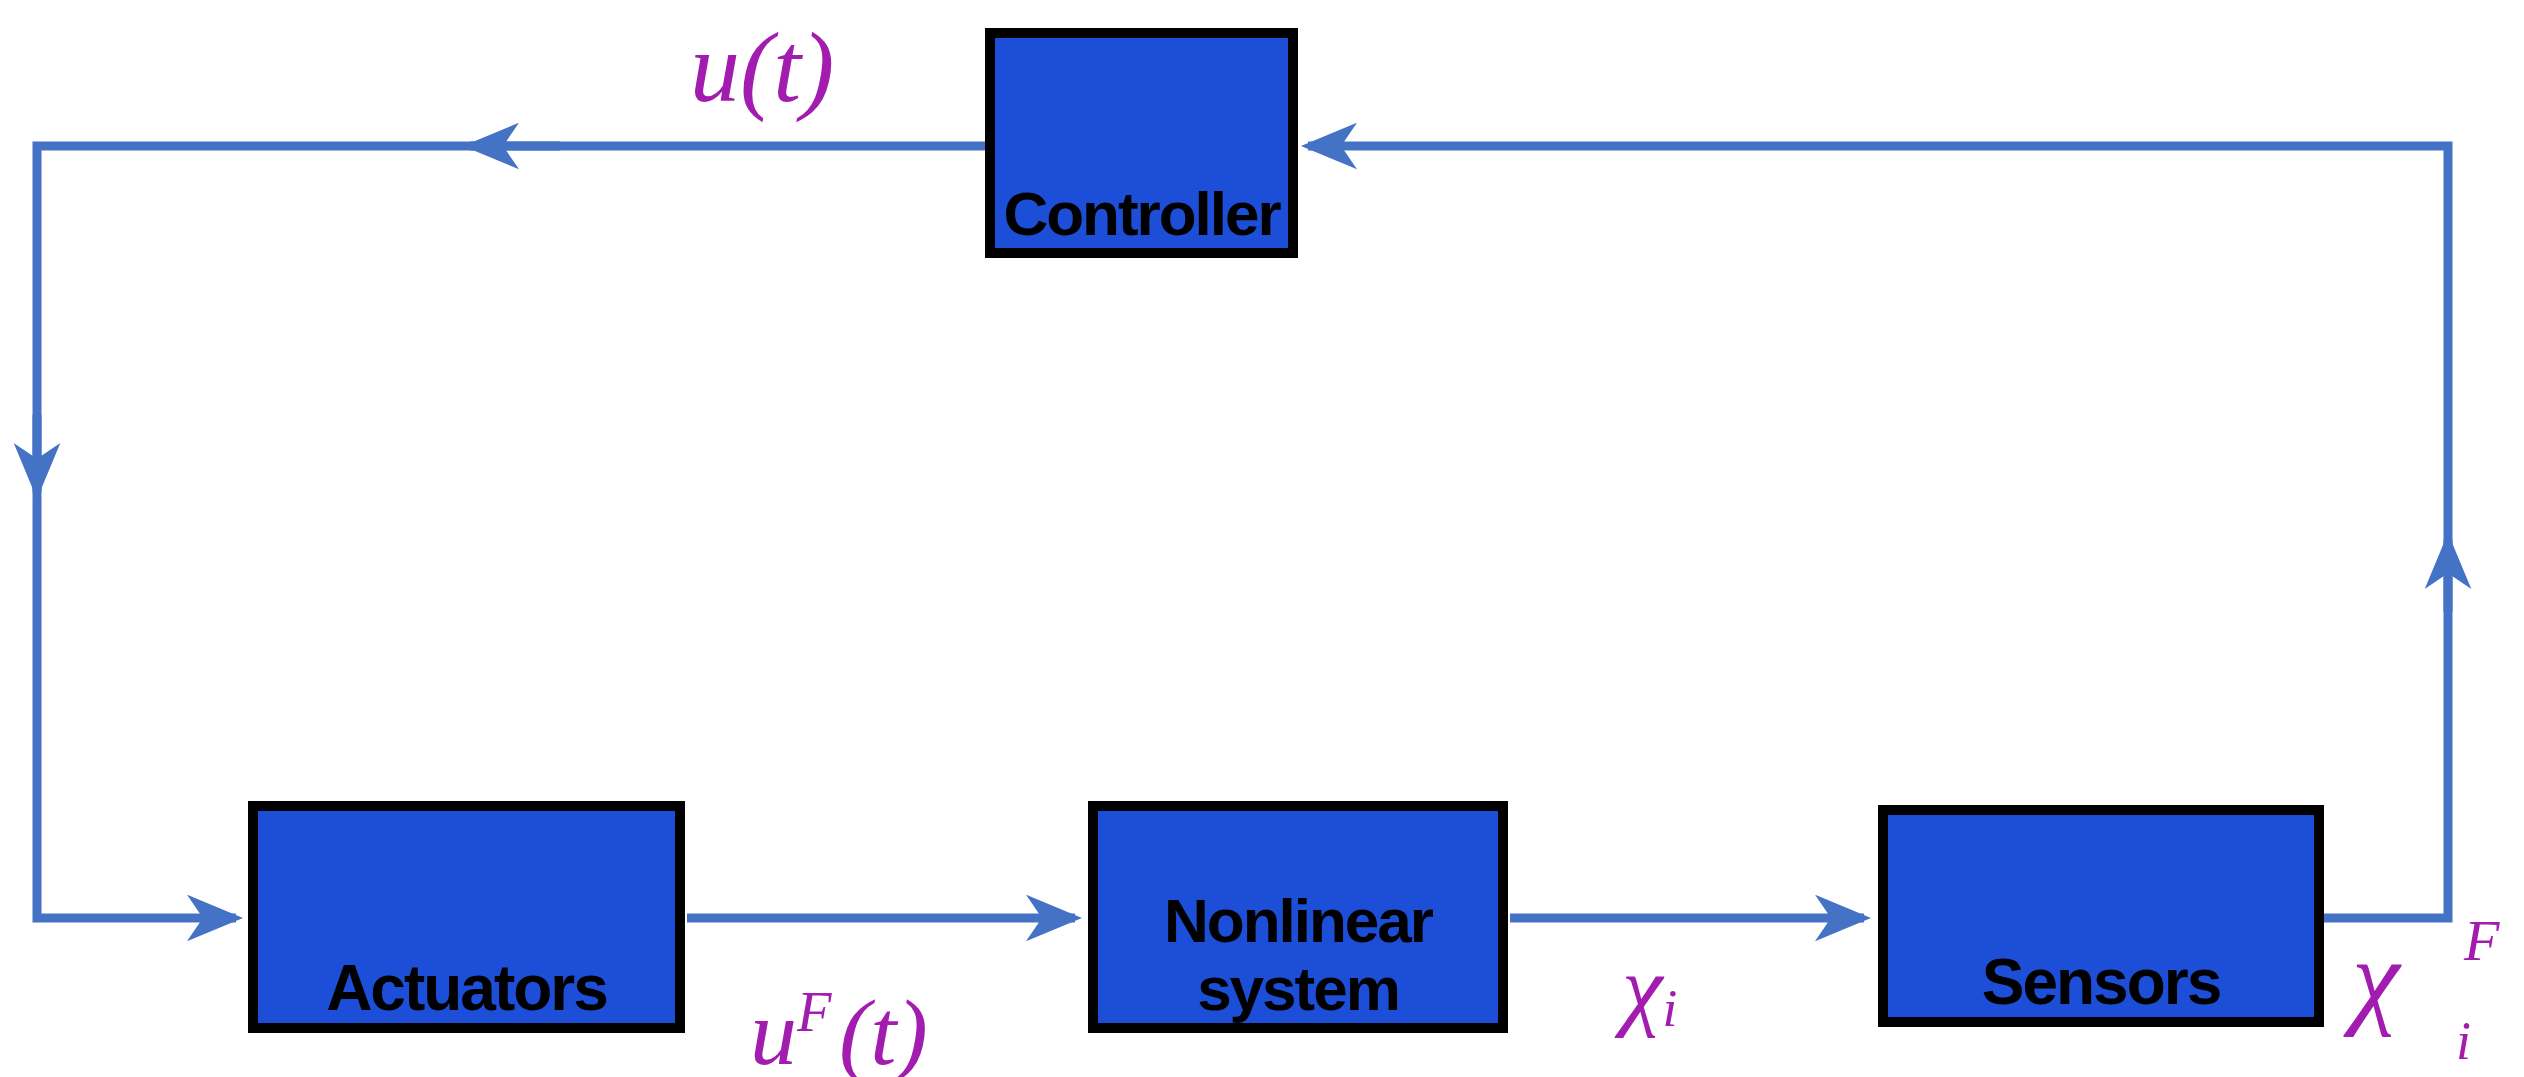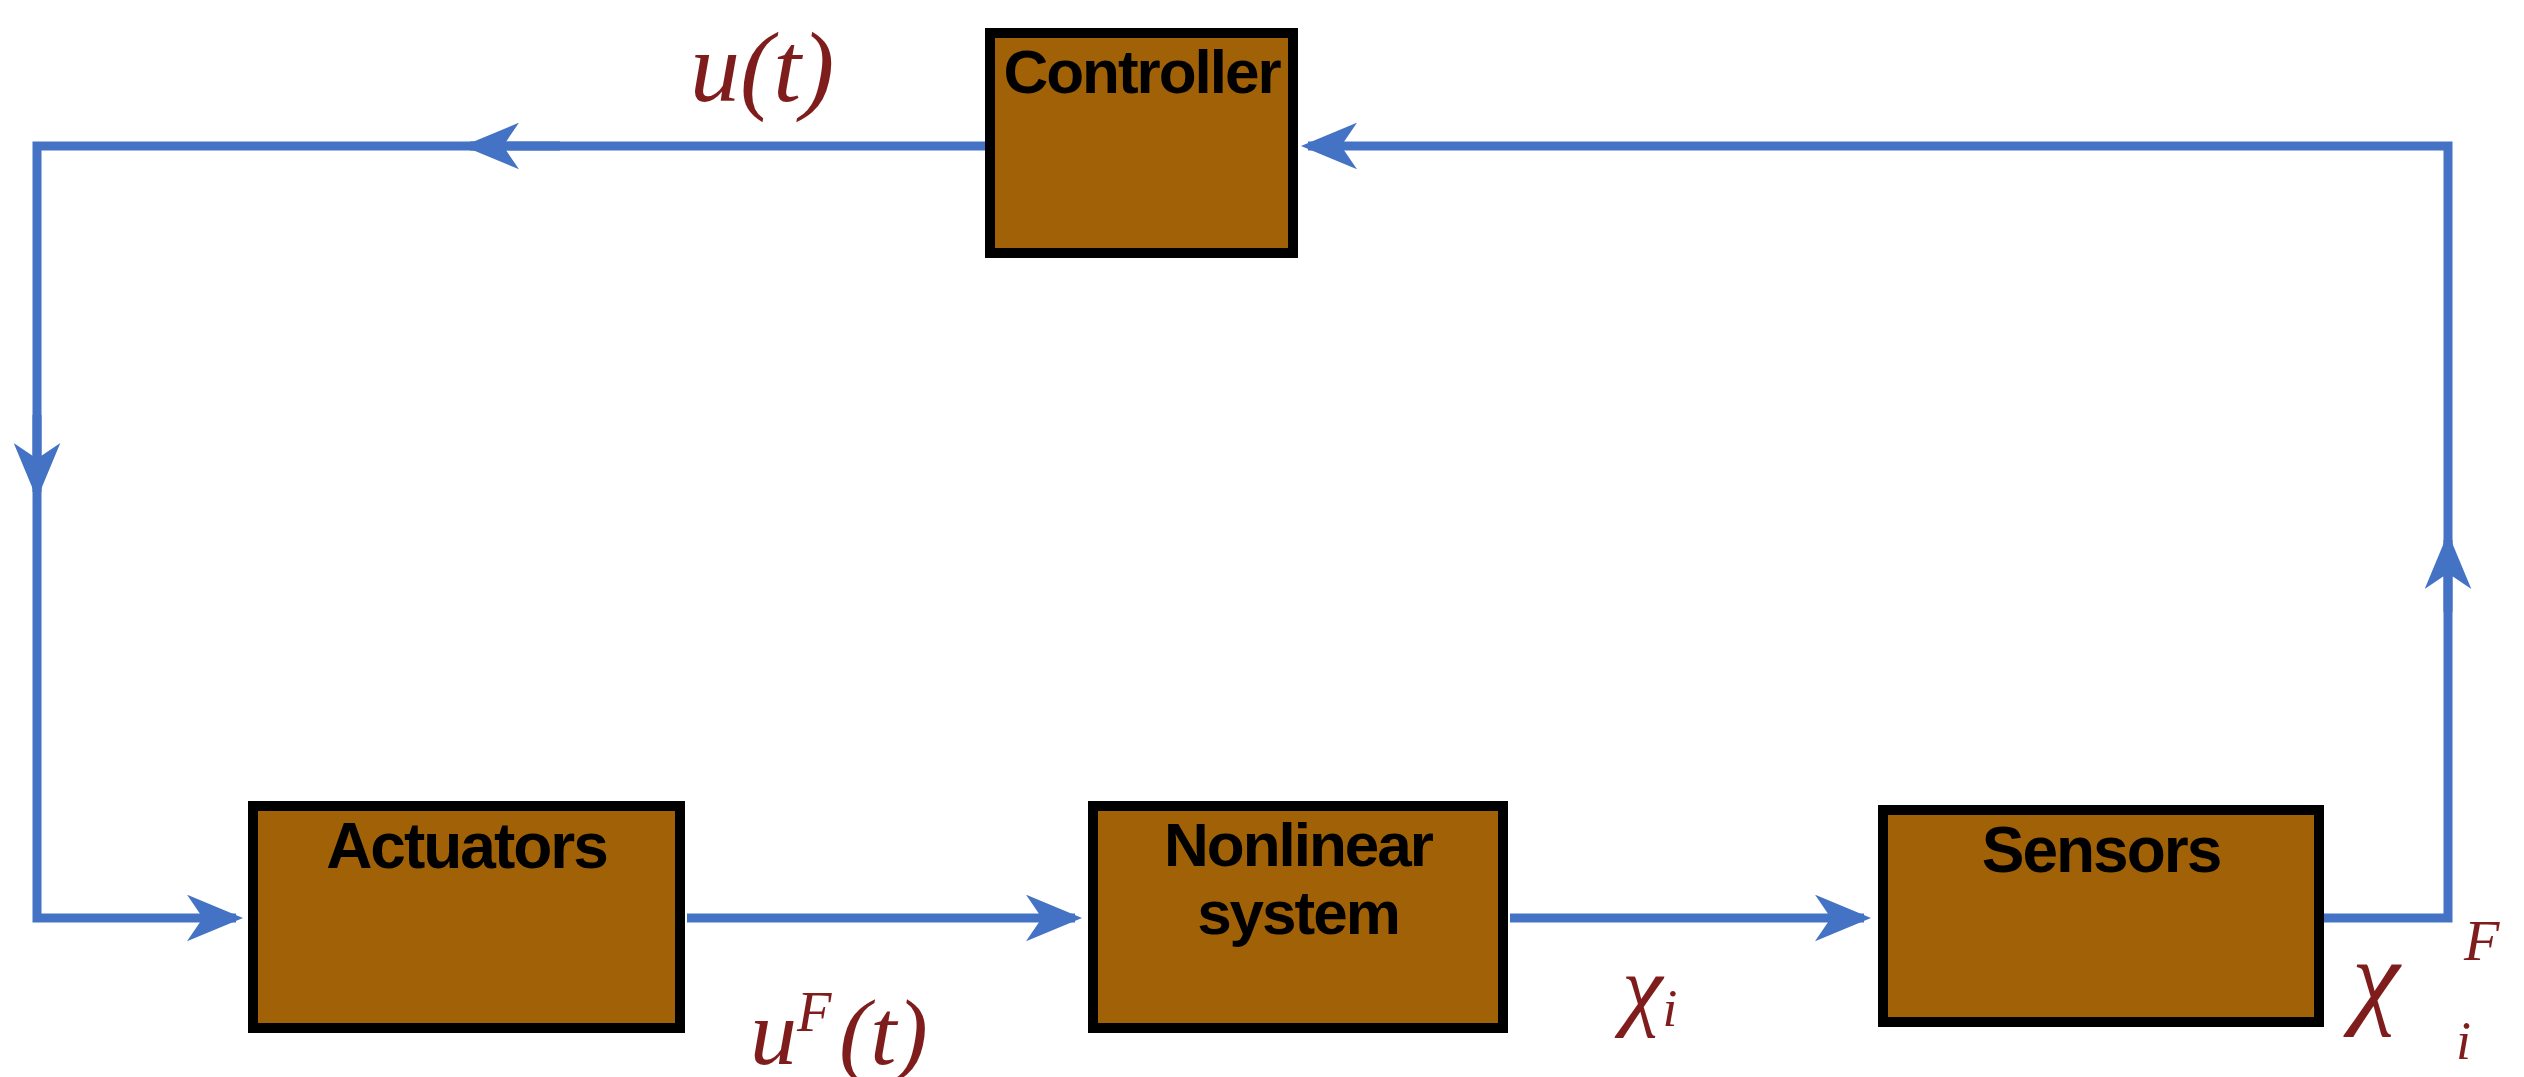--- a/index.html
+++ b/index.html
@@ -19,41 +19,41 @@
     position: absolute;
     left: 0;
     top: 0;
     width: 2524px;
     height: 1077px;
   }
   .box {
     position: absolute;
     box-sizing: border-box;
     border: 10px solid #000000;
-    background: #a16207;
+    background: #1d4ed8;
     display: flex;
-    align-items: flex-start;
+    align-items: flex-end;
     justify-content: center;
     text-align: center;
     color: #000000;
     font-weight: bold;
     font-size: 64px;
     letter-spacing: -2px;
     line-height: 1.1;
   }
   #box-controller { left: 985px; top: 28px;  width: 313px; height: 230px; font-size: 62px; }
   #box-actuators  { left: 248px; top: 801px; width: 437px; height: 232px; }
   #box-nonlinear  { left: 1088px; top: 801px; width: 420px; height: 232px; font-size: 62px; }
   #box-sensors    { left: 1878px; top: 805px; width: 446px; height: 222px; }
 
   .math {
     position: absolute;
     font-family: "Liberation Serif", "DejaVu Serif", serif;
     font-style: italic;
-    color: #7f1d1d;
+    color: #a21caf;
     white-space: nowrap;
     line-height: 1;
   }
   #label-u   { left: 690px;  top: 18px;  font-size: 100px; }
   #label-uF  { left: 750px;  top: 940px; font-size: 94px; margin-top: 44px; }
   #label-chi { left: 1602px; top: 942px; font-size: 92px; margin-left: 20px; }
 
   .ss-sup { font-size: 60%; vertical-align: 58%; font-style: italic; }
   .ss-sub { font-size: 58%; vertical-align: -14%; font-style: italic; }
   .args-gap { padding-left: 0.08em; }

